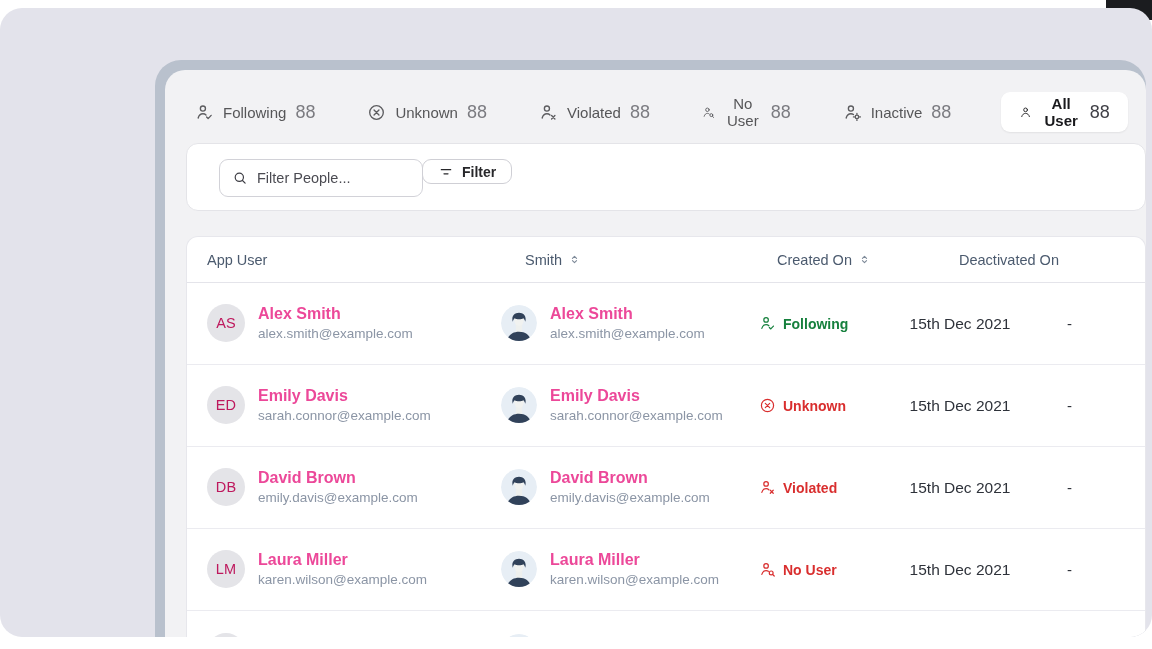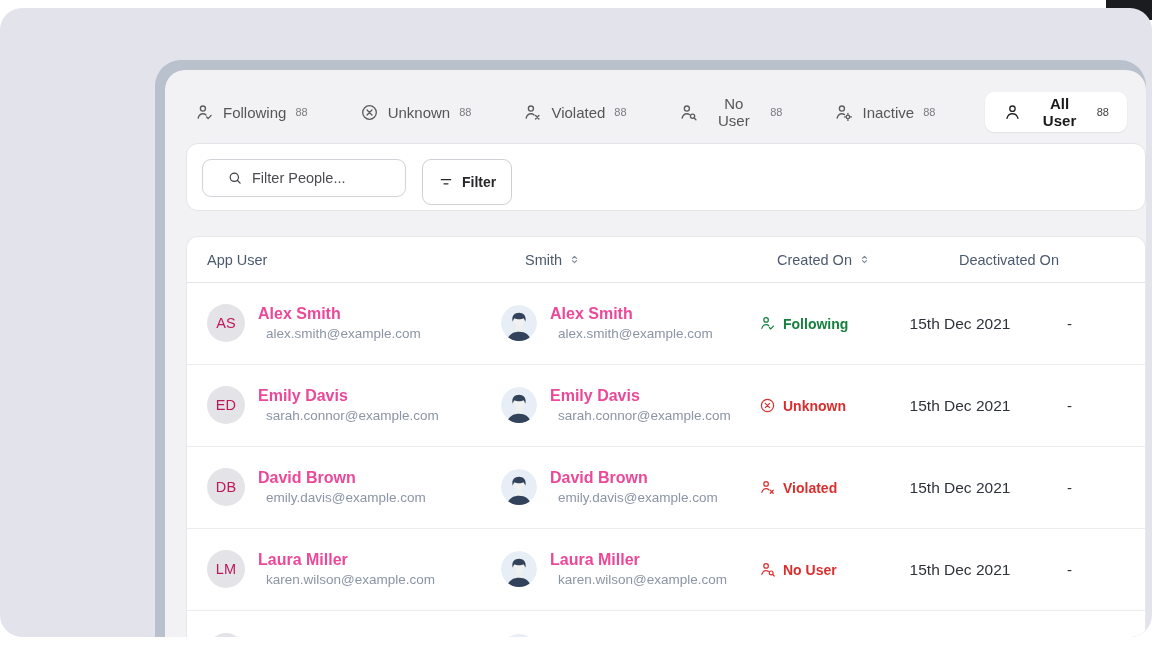--- a/index.html
+++ b/index.html
@@ -13,38 +13,38 @@
 
   
   .window { position:absolute; top:52px; left:155px; right:6px; height:640px;
             background:#b9c1cd; border-radius:26px 26px 0 0; padding:10px 0 0 10px; }
   .interior { width:100%; height:100%; background:#f2f2f4; border-radius:20px 20px 0 0; overflow:hidden; }
 
   
   .tabbar { display:flex; align-items:center; gap:48px; padding:20px 0 0 28px; height:64px; }
   .tab { display:flex; align-items:center; gap:9px; border:none; background:transparent;
          font-family:inherit; font-size:15px; color:#565658; height:40px; padding:0 2px; cursor:pointer; }
-  .tab .cnt { font-size:11px; color:#7b7b80;text-align:center; }
+  .tab .cnt { font-size:18px; color:#7b7b80;text-align:center; }
   .tab svg { width:19px; height:19px; color:#5d5d60; }
   .tab.active { background:#ffffff; border-radius:9px; padding:0 18px; color:#19191c;
                 font-weight:600; box-shadow:0 1px 2px rgba(0,0,0,.07); margin-left:auto; margin-right:19px; }
   .tab.active svg { color:#232326; }
   .tab.active .cnt { color:#3f3f46; font-weight:400; }
 
   
   .filterbar { position:relative; margin:9px 0 0 21px; height:68px; background:#ffffff;
                border:1px solid #e4e4e8; border-radius:12px; }
-  .searchbox { position:absolute; left:15px; top:15px; width:204px; height:38px;
+  .searchbox { position:absolute; left:32px; top:15px; width:204px; height:38px;
                border:1px solid #d2d2d8; border-radius:9px; background:#fff;
-               display:flex; align-items:center; padding-left:24px; gap:9px; }
+               display:flex; align-items:center; padding-left:12px; gap:9px; }
   .searchbox svg { width:16px; height:16px; color:#3f3f46; flex:none; }
   .searchbox input { border:none; outline:none; width:150px; font-family:inherit;
                      font-size:14.5px; color:#3f3f46; background:transparent; }
   .searchbox input::placeholder { color:#4b4b52; opacity:1; }
-  .filterbtn { position:absolute; left:235px; top:15px; height:46px; padding:0 15px;
+  .filterbtn { position:absolute; left:235px; top:15px; height:25px; padding:0 15px;
                display:flex; align-items:center; gap:8px; background:#fff; cursor:pointer;
                border:1px solid #cfcfd5; border-radius:9px; font-family:inherit;
                font-size:14px; font-weight:600; color:#27272a; }
   .filterbtn svg { width:16px; height:16px; color:#27272a; }
 
   
   .tablecard { margin:25px 0 0 21px; background:#ffffff; border:1px solid #e7e7ec;
                border-bottom:none; border-radius:12px 12px 0 0; min-height:480px; }
   .thead, .trow { display:grid; grid-template-columns:294px 228px 158px 156px 1fr; align-items:center; }
   .thead { height:46px; border-bottom:1px solid #e4e4ea;gap:24px; }
@@ -53,21 +53,21 @@
   .th svg { width:11px; height:11px; color:#7d8success79; color:#7e8a99; }
   .trow { height:82px; border-bottom:1px solid #ebebf0; }
   .trow:last-child { border-bottom:none; }
 
   .usercell { display:flex; align-items:center; gap:13px; padding-left:20px; }
   .avatar-initials { width:38px; height:38px; border-radius:50%; background:#e4e4e8;
                      color:#be185d; font-size:14.5px; display:flex; align-items:center;
                      justify-content:center; flex:none; letter-spacing:.2px; }
   .avatar-bust { width:36px; height:36px; flex:none; }
   .nm { font-size:16px; font-weight:600; color:#ec4899; line-height:1.35; }
-  .em { font-size:13.5px; color:#8b95a5; line-height:1.4;margin-left:8px; }
+  .em { font-size:13.5px; color:#8b95a5; line-height:1.4; }
 
   .rulecell { display:flex; align-items:center; gap:7px; padding-left:50px;
               font-size:14px; font-weight:600; white-space:nowrap; }
   .rulecell svg { width:17px; height:17px; flex:none; }
   .rulecell.green { color:#16803d; }
   .rulecell.red { color:#d92e2e; }
 
   .datecell { text-align:center; padding-left:30px; font-size:15.5px; color:#2e323a; }
   .dashcell { padding-left:44px; font-size:15px; color:#2e323a; }
 </style>

